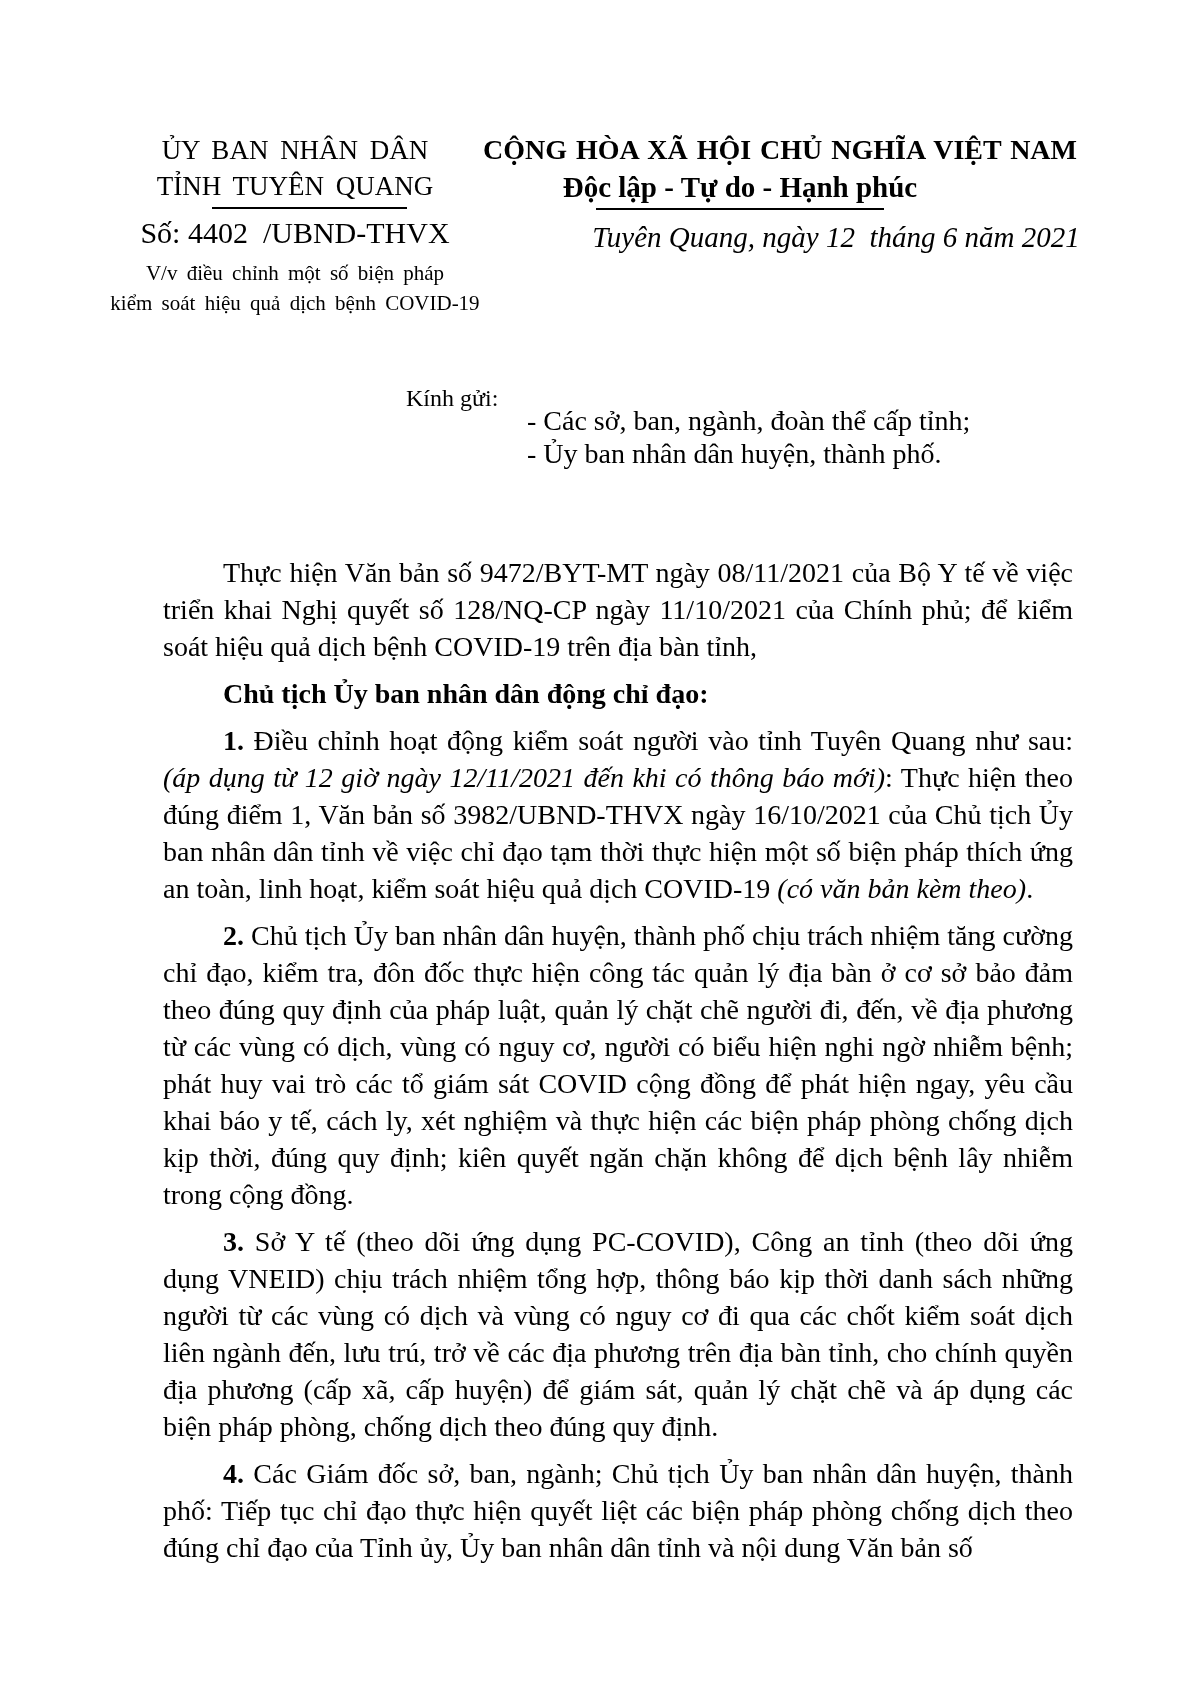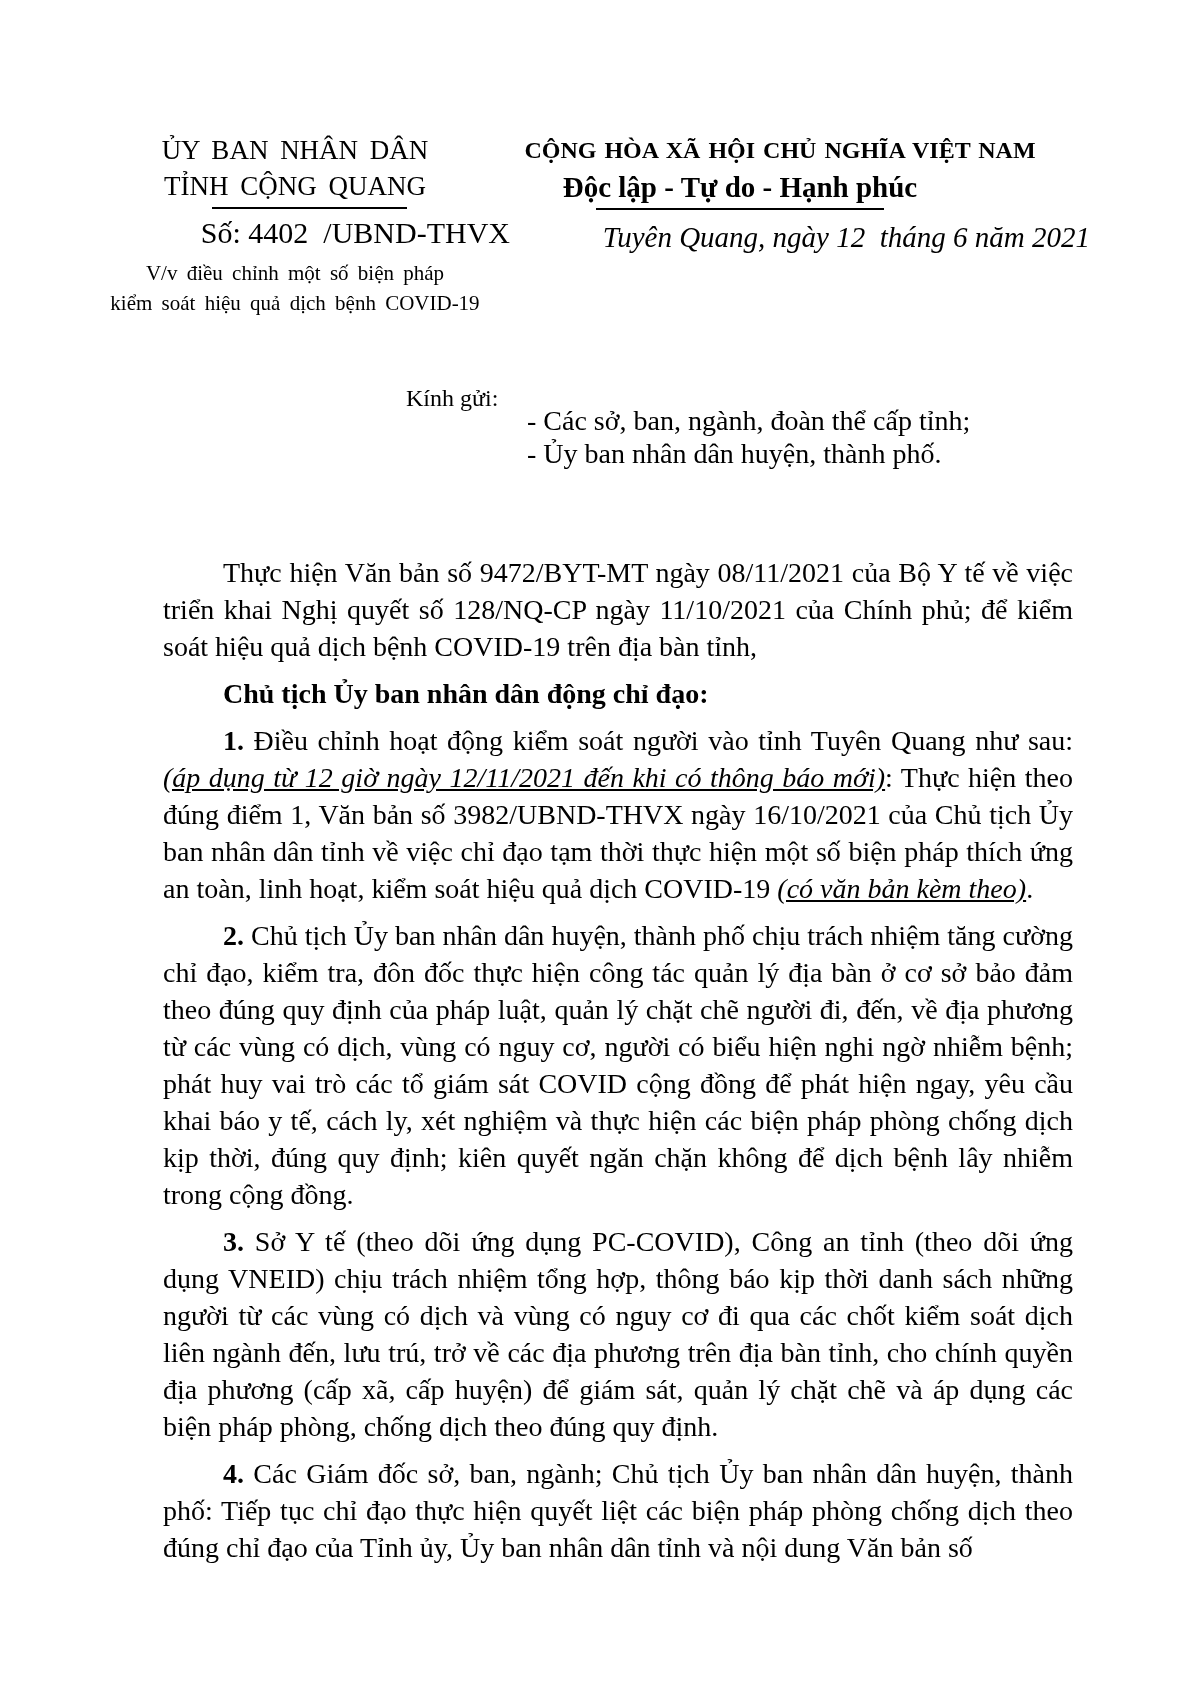--- a/index.html
+++ b/index.html
@@ -29,37 +29,37 @@
   .rule-left {
     height: 2px; background: #000;
     width: 195px; margin: 3px auto 0;
     transform: translateX(14px);
   }
   .doc-number { font-size: 30px; line-height: 38px; margin-top: 5px; white-space: nowrap; }
   .subject { font-size: 21px; line-height: 30px; margin-top: 6px; word-spacing: 4px; }
 
   .motto1 {
     font-weight: bold;
-    font-size: 24px;
+    font-size: 28px;
     line-height: 36px;
     word-spacing: 2px;
     white-space: nowrap;
   }
   .motto2-wrap { margin-right: 80px; }
   .motto2 { font-weight: bold; font-size: 29px; line-height: 38px; white-space: nowrap; }
   .rule-right { height: 2px; background: #000; width: 288px; margin: 2px auto 0; }
   .place-date {
     font-style: italic;
     font-size: 29px;
     line-height: 38px;
     margin-top: 8px;
     margin-left: 112px;
     white-space: nowrap;
   }
-  .pre { white-space: pre; text-align: right; }
+  .pre { white-space: pre; }
 
   
   .recipients { position: absolute; top: 382px; left: 406px; }
   .recipients-label { font-size: 24px; line-height: 33px; }
   .recipients-list { font-size: 28px; line-height: 33px; margin-left: 121px; margin-top: -11px; }
   .recipient { white-space: nowrap; }
 
   
   .doc-body {
     position: absolute;
@@ -68,32 +68,32 @@
     width: 910px;
     font-size: 28px;
     line-height: 37px;
     text-align: justify;
     margin-top: 20px;
   }
   .para { margin: 10px 0 0 0; text-indent: 60px; }
   .para:first-child { margin-top: 0; }
   .directive-para { font-weight: bold; }
   .num { font-weight: bold; }
-  .it { font-style: italic; text-decoration: underline; }
+  .it { font-style: italic; }
 </style>
 </head>
 <body>
 
 <div class="page">
 
   <div class="doc-header">
 
     <div class="hcol hleft">
       <div class="org-line">ỦY BAN NHÂN DÂN</div>
-      <div class="org-line">TỈNH CỘNG QUANG</div>
+      <div class="org-line">TỈNH TUYÊN QUANG</div>
       <div class="rule-left"></div>
       <div class="doc-number pre">Số: 4402  /UBND-THVX</div>
       <div class="subject">
         <div>V/v điều chỉnh một số biện pháp</div>
         <div>kiểm soát hiệu quả dịch bệnh COVID-19</div>
       </div>
     </div>
 
     <div class="hcol hright">
       <div class="motto1">CỘNG HÒA XÃ HỘI CHỦ NGHĨA VIỆT NAM</div>

